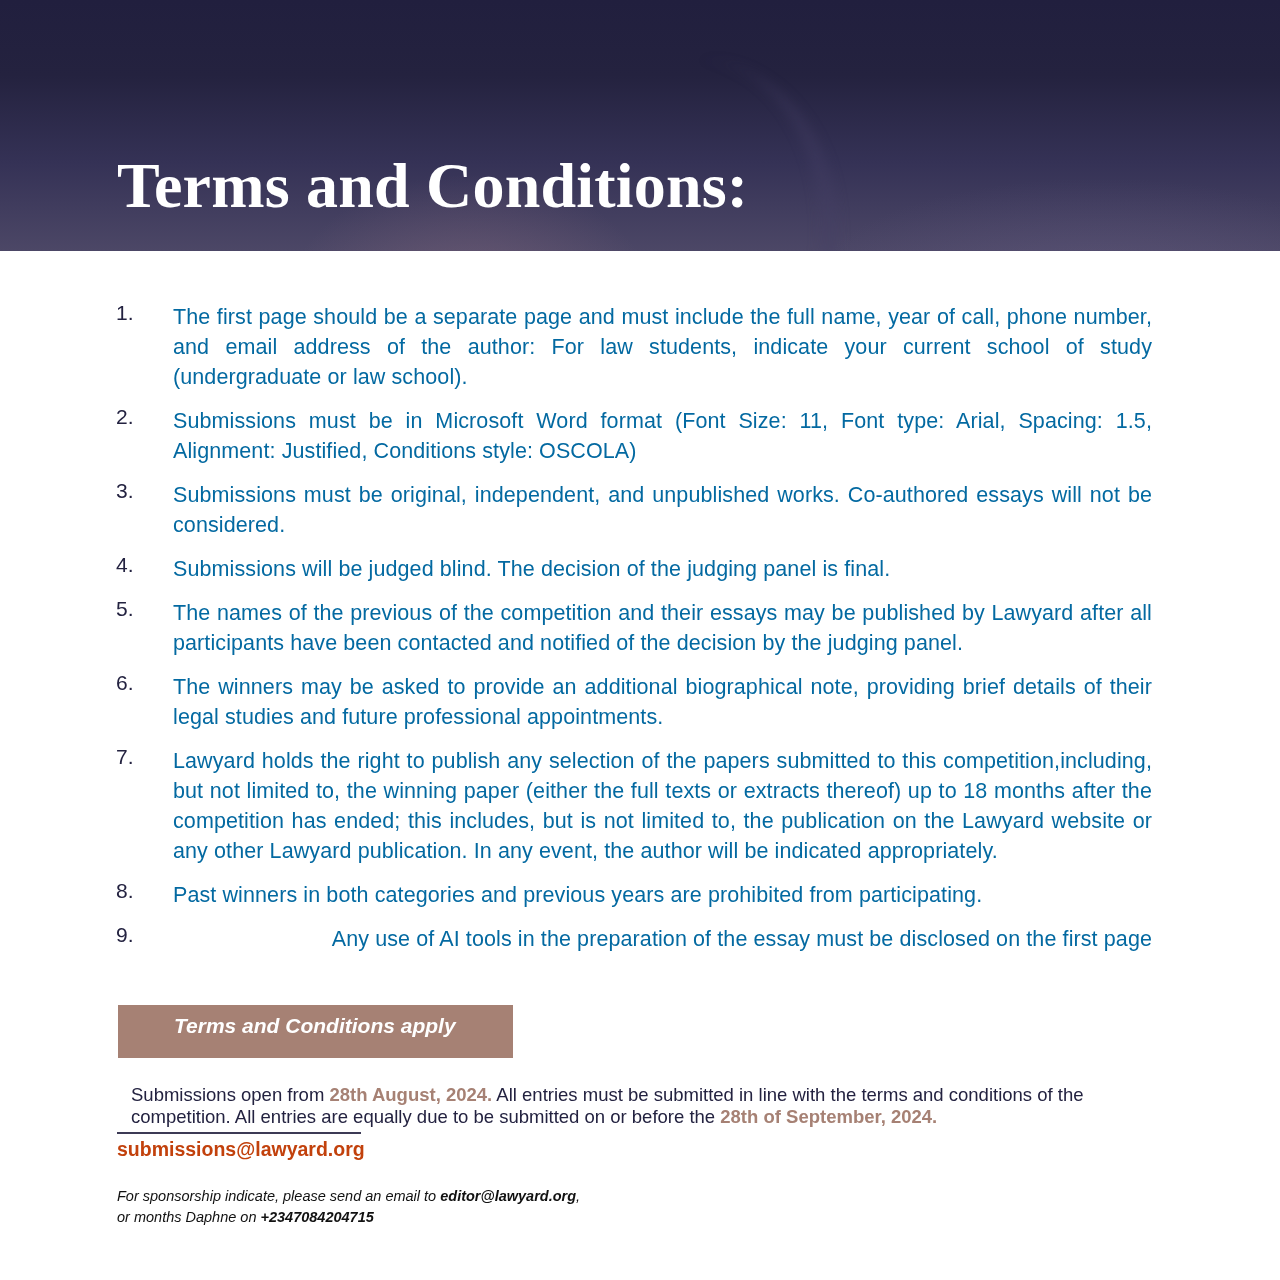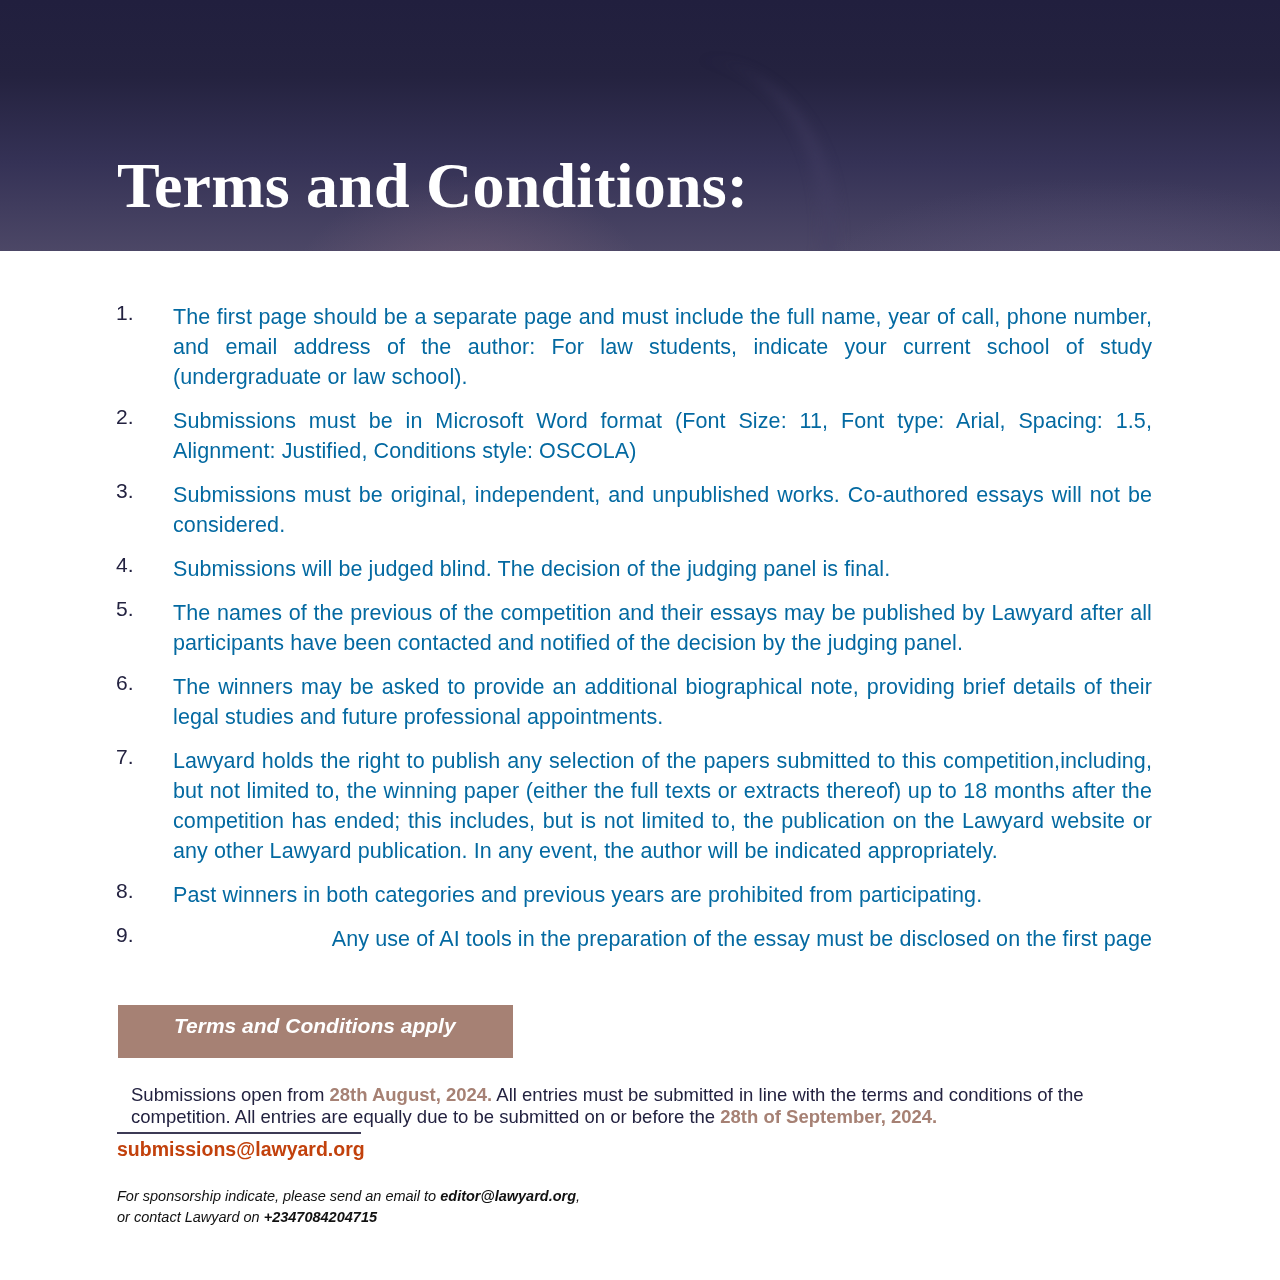--- a/index.html
+++ b/index.html
@@ -121,13 +121,13 @@
 
 <div class="badge">
   <span>Terms and Conditions apply</span>
 </div>
 
 <p class="info"><span>Submissions open from </span><span class="hl">28th August, 2024.</span><span> All entries must be submitted in line with the terms and conditions of the competition. All entries are equally due to be submitted on or before the </span><span class="hl">28th of September, 2024.</span></p>
 
 <div class="rule"></div>
 <div class="email">submissions@lawyard.org</div>
 
-<p class="sponsor"><span>For sponsorship indicate, please send an email to </span><b>editor@lawyard.org</b><span>,</span><br><span>or contact Lawyard on </span><b>+2347084204715</b></p>
+<p class="sponsor"><span>For sponsorship indicate, please send an email to </span><b>editor@lawyard.org</b><span>,</span><br><span>or months Daphne on </span><b>+2347084204715</b></p>
 
 </body></html>

